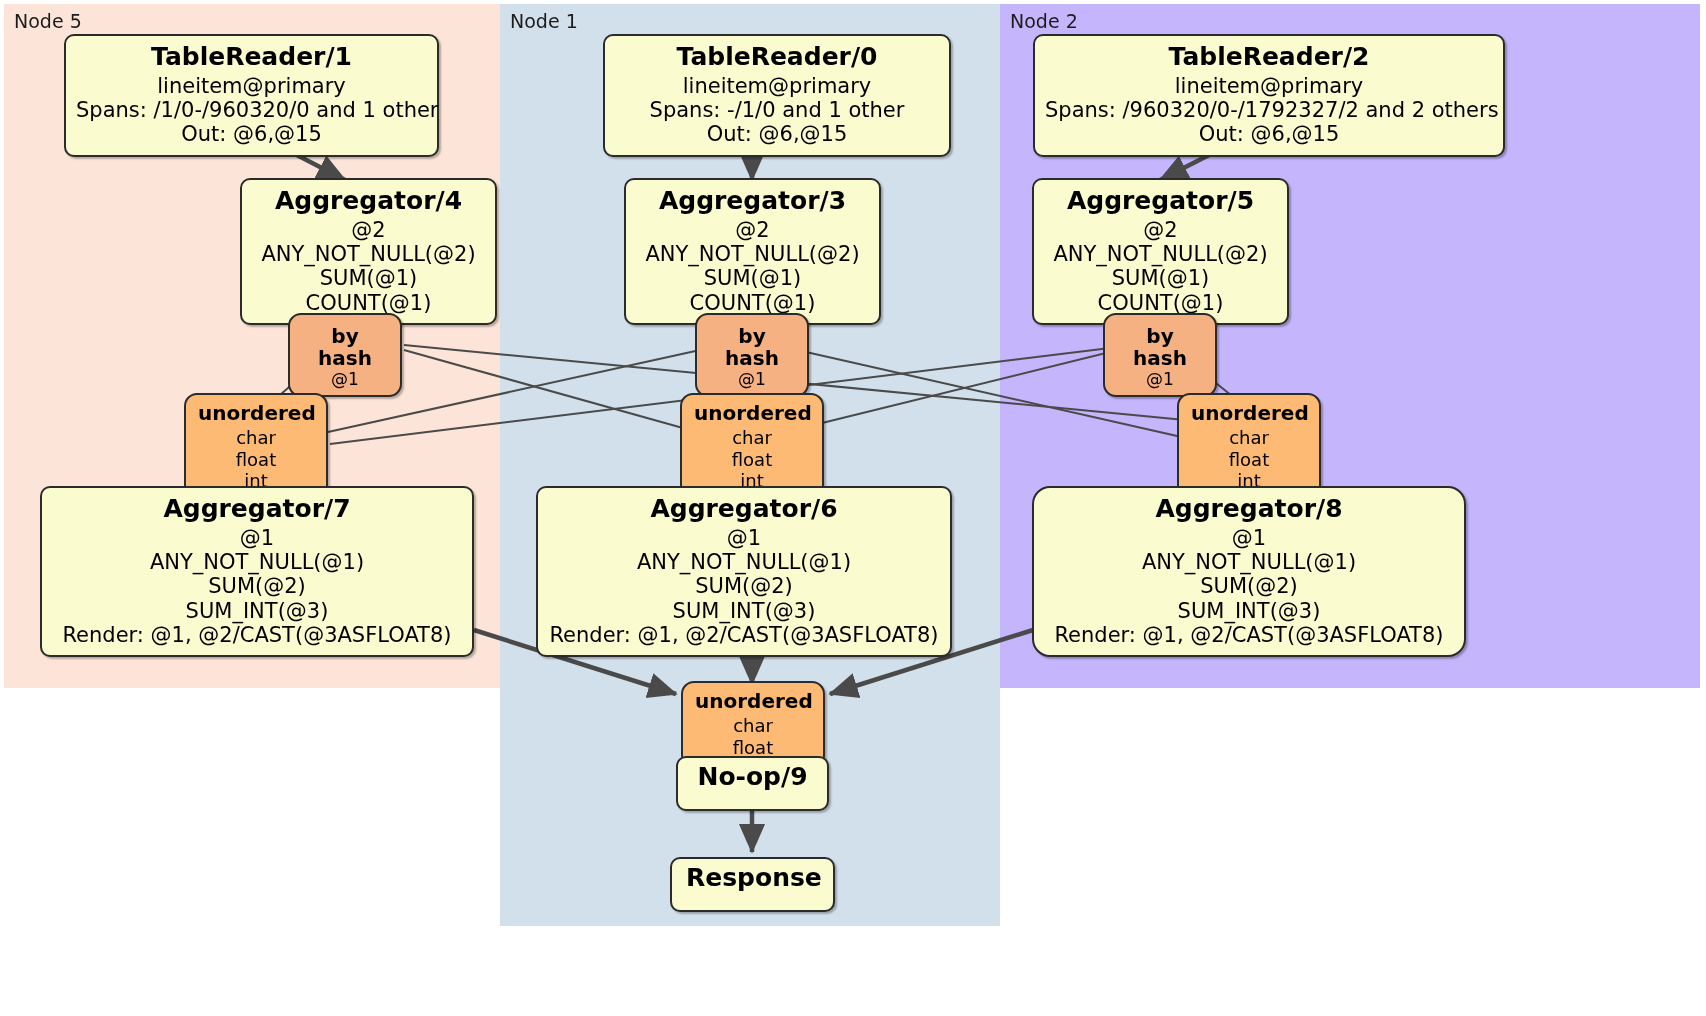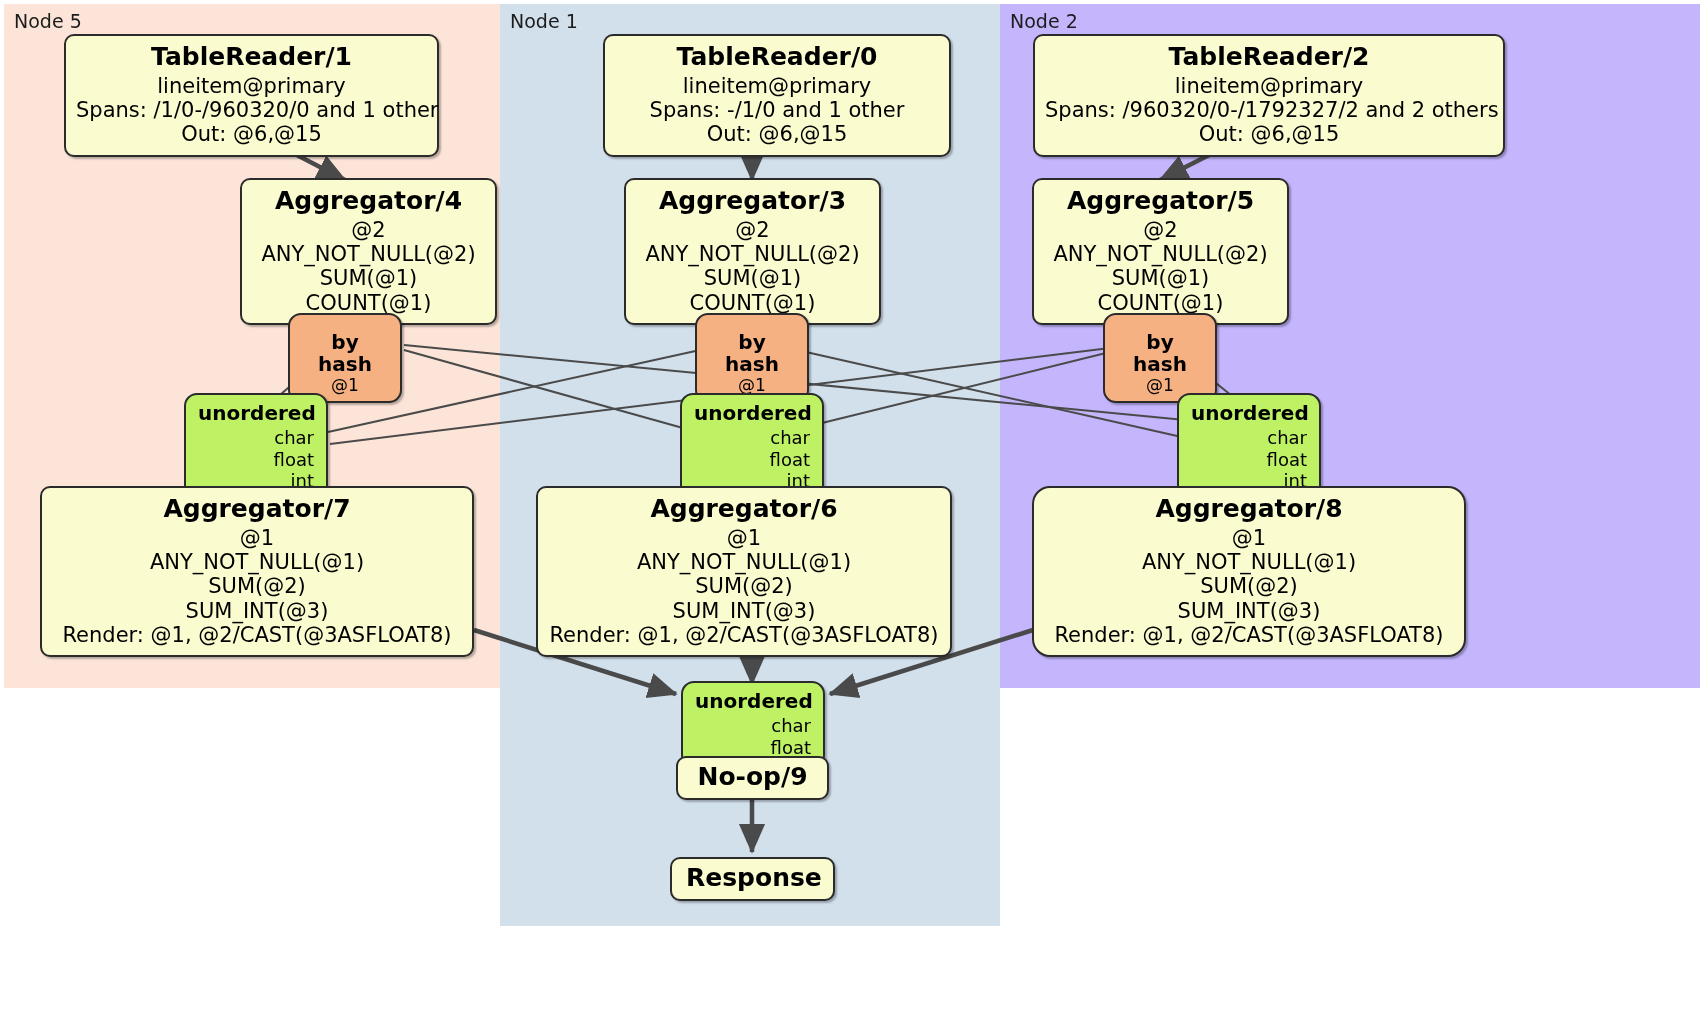--- a/index.html
+++ b/index.html
@@ -60,55 +60,55 @@
     line-height: 1.22;
     display: block;
     margin-bottom: 1px;
   }
   .proc .ln {
     display: block;
     font-size: 21px;
     white-space: nowrap;
   }
   .compact {
-    padding: 4px 14px 5px 14px;
+    padding: 4px 14px 16px 14px;
   }
   .compact .ttl {
     margin-bottom: 0;
   }
   
   .router {
     position: absolute;
     box-sizing: border-box;
     background: #f6b183;
     border: 2px solid #2b2b2b;
     border-radius: 13px;
     text-align: center;
-    padding: 16px 12px 6px 12px;
+    padding: 10px 12px 6px 12px;
     color: #000;
     line-height: 1.12;
     box-shadow: 2px 2px 2px rgba(0,0,0,0.28);
   }
   .router .ttl {
     font-weight: bold;
     font-size: 20px;
     display: block;
   }
   .router .ln {
     display: block;
     font-size: 17px;
   }
   
   .sync {
     position: absolute;
     box-sizing: border-box;
-    background: #bef264;
+    background: #fdba74;
     border: 2px solid #2b2b2b;
     border-radius: 13px;
-    text-align: right;
+    text-align: center;
     padding: 6px 12px 8px 12px;
     color: #000;
     line-height: 1.2;
     box-shadow: 2px 2px 2px rgba(0,0,0,0.28);
   }
   .sync .ttl {
     font-weight: bold;
     font-size: 20px;
     display: block;
     margin-bottom: 2px;

